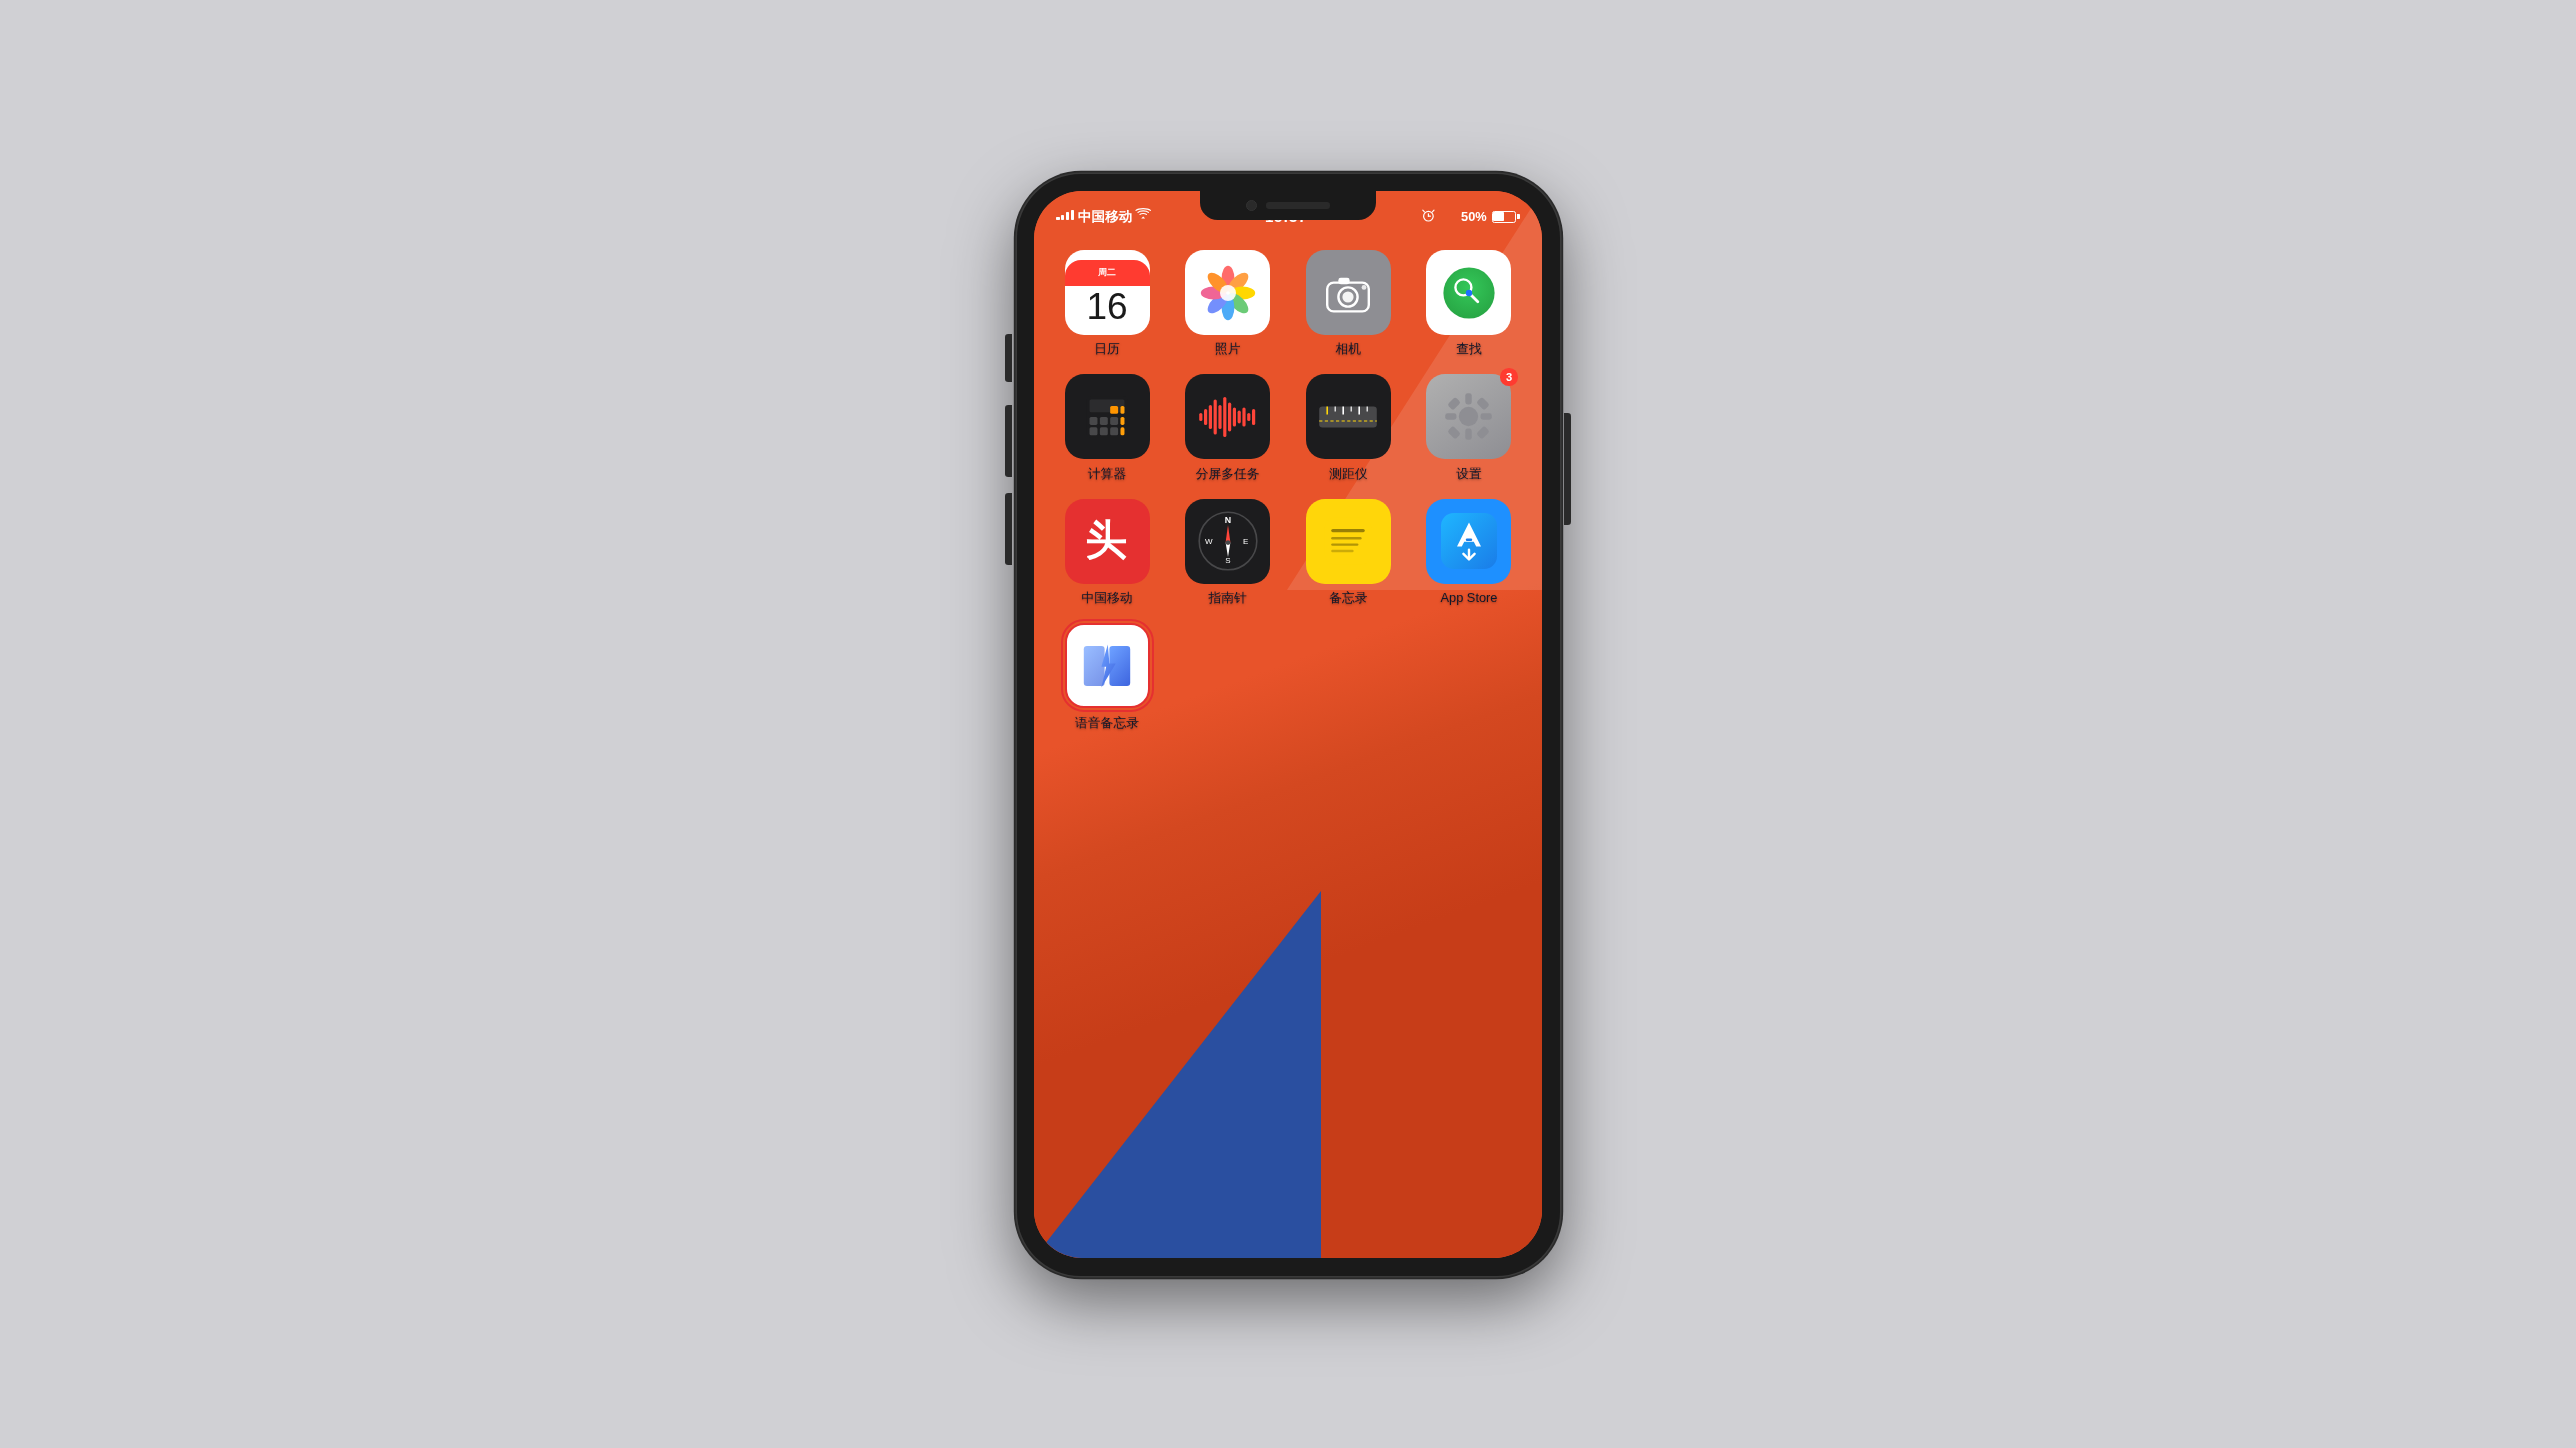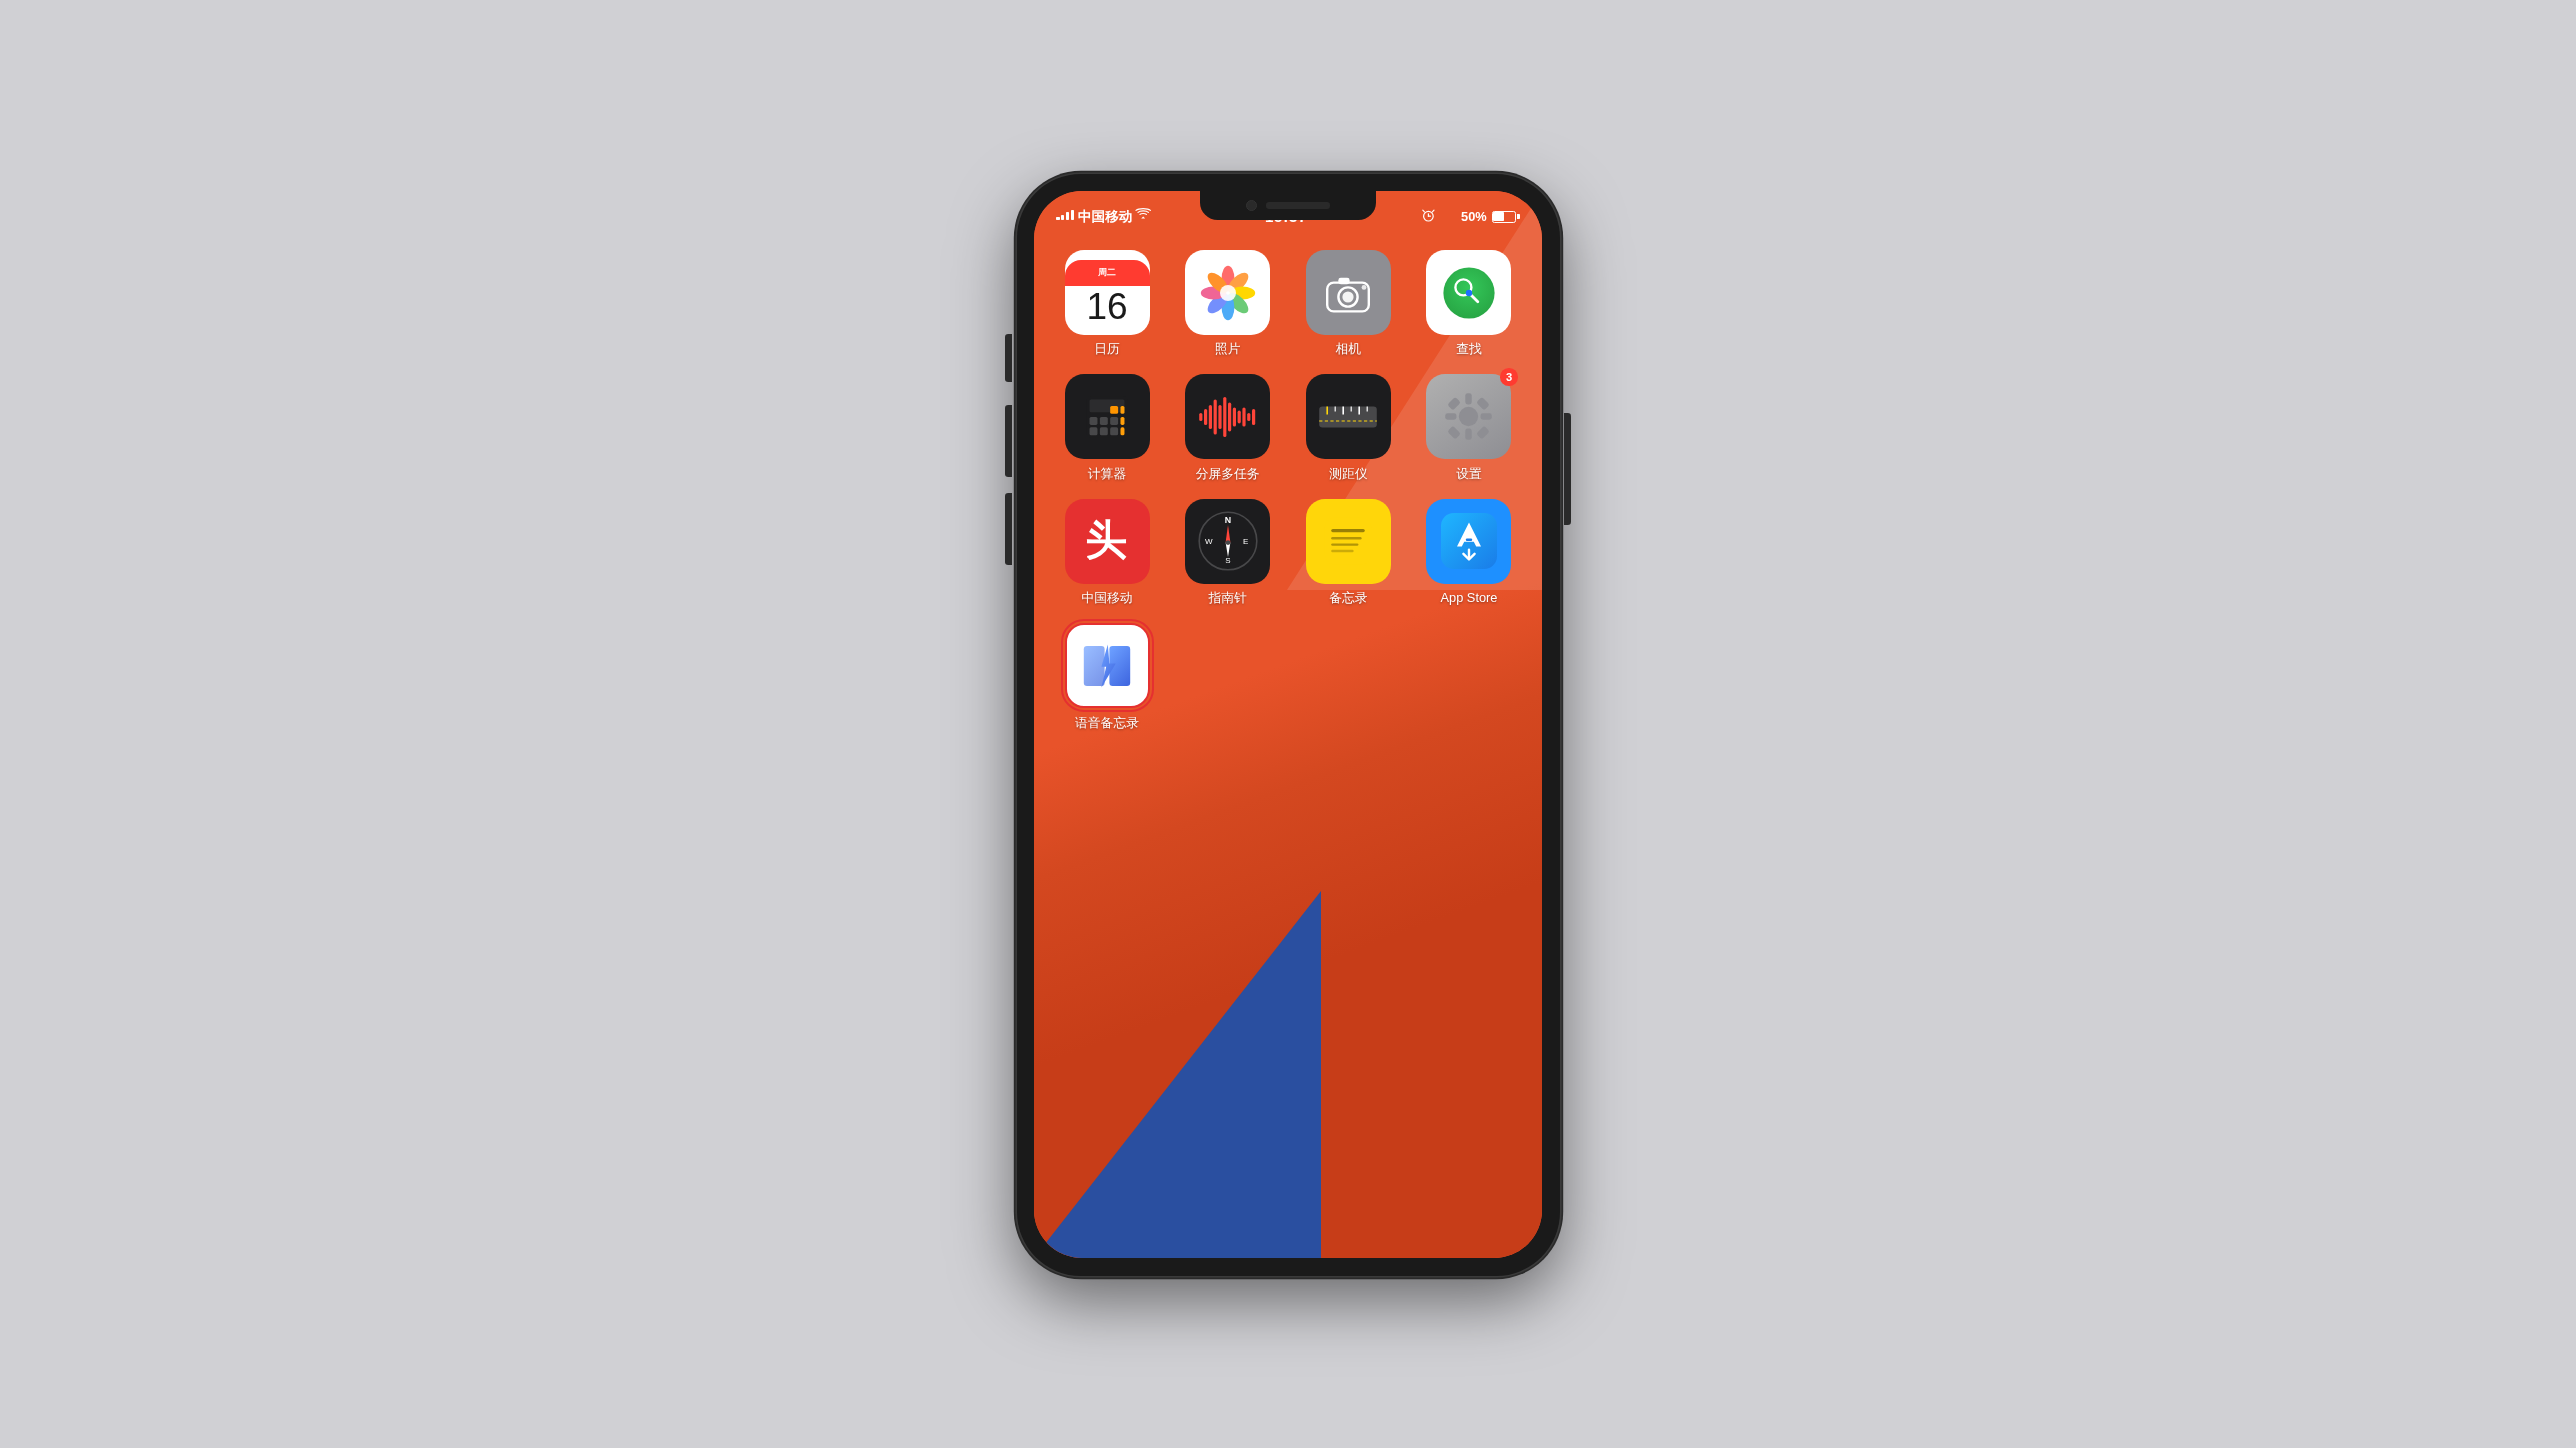--- a/index.html
+++ b/index.html
@@ -272,21 +272,21 @@
       border-radius: 19px;
       display: flex;
       align-items: center;
       justify-content: center;
       position: relative;
       overflow: visible;
     }
 
     .app-label {
       font-size: 12.8px;
-      color: #ffffff;
+      color: #0f172a;
       text-align: center;
       font-weight: 400;
       text-shadow: 0 0.8px 2.4px rgba(0,0,0,0.4);
     }
 
     
     .badge {
       position: absolute;
       top: -6.4px;
       right: -6.4px;

